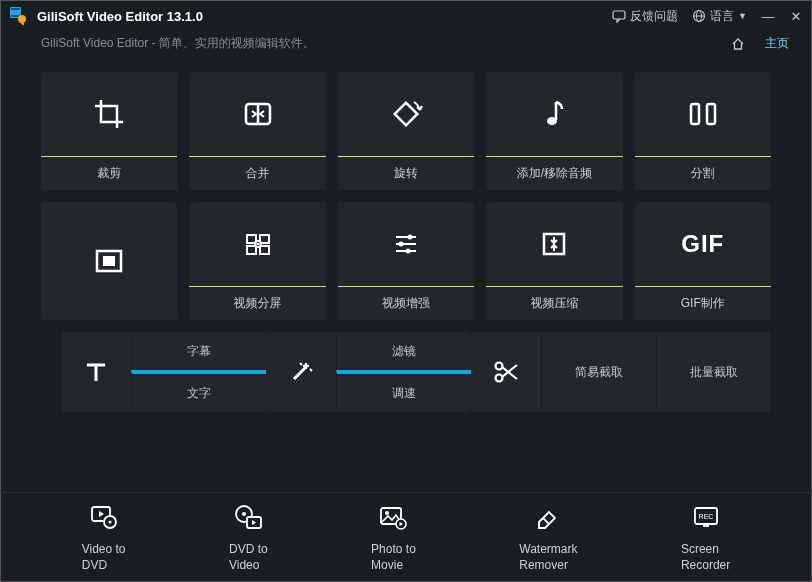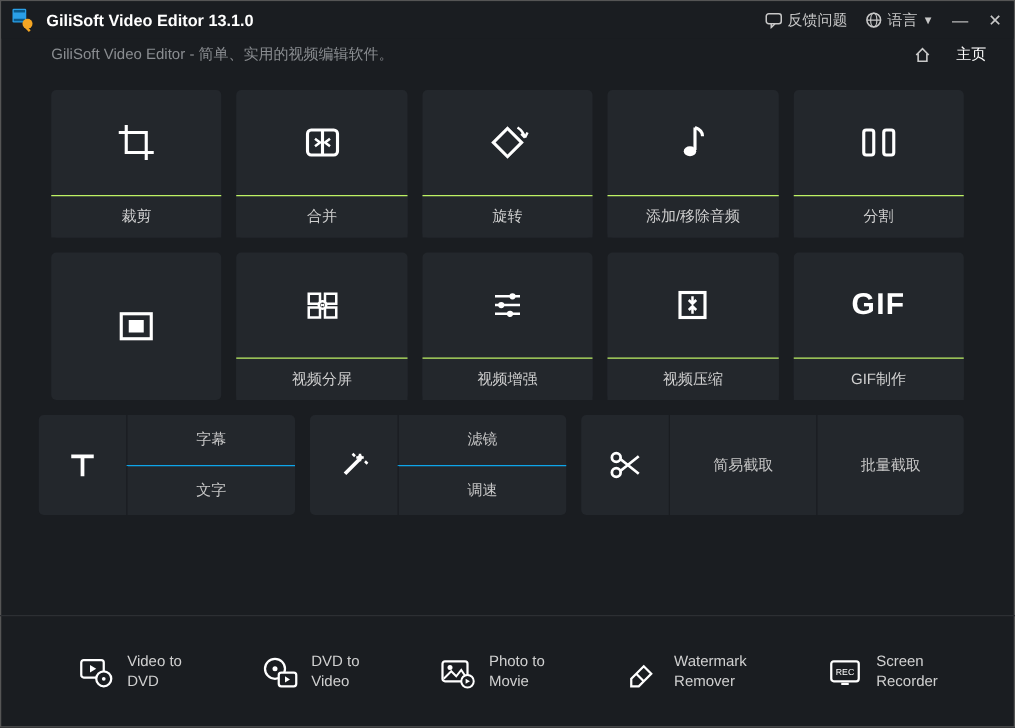--- a/index.html
+++ b/index.html
@@ -30,21 +30,21 @@
 .titlebar-item { display: flex; align-items: center; gap: 4px; cursor: pointer; }
 .win-btn { width: 14px; text-align: center; cursor: pointer; font-size: 13px; }
 .subtitle {
   padding: 4px 12px 10px 40px;
   color: #8a8d91;
   font-size: 12px;
   display: flex;
   justify-content: space-between;
   align-items: center;
 }
-.home-btn { display: flex; align-items: center; gap: 20px; color: #ffffff; cursor: pointer; margin-right: 10px; }
+.home-btn { display: flex; align-items: center; gap: 20px; color: #7dd3fc; cursor: pointer; margin-right: 10px; }
 .grid {
   padding: 10px 40px 0 40px;
   display: grid;
   grid-template-columns: repeat(5, 1fr);
   gap: 12px;
 }
 .tile {
   background: #23272c;
   border-radius: 4px;
   height: 118px;
@@ -59,23 +59,22 @@
 .tile-label {
   width: 100%;
   text-align: center;
   padding: 8px 0;
   font-size: 12px;
   color: #d0d0d0;
   border-top: 1px solid #bef264;
   background: #23272c;
 }
 .row3 {
-  padding: 12px 40px 0 30px;
-  display: flex;
-  gap: 12px;
+  padding: 12px 40px 0 60px;
+  display: flex;
 }
 .combo {
   background: #23272c;
   border-radius: 4px;
   height: 80px;
   display: flex;
   align-items: center;
 }
 .combo .icon-col {
   width: 70px;
@@ -92,21 +91,21 @@
 }
 .sub-btn {
   flex: 1;
   display: flex;
   align-items: center;
   justify-content: center;
   font-size: 12px;
   cursor: pointer;
   border-left: 1px solid #1a1d21;
 }
-.sub-btn + .sub-btn { border-top: 1px solid #0ea5e9; }
+.sub-btn + .sub-btn { border-top: 4px solid #0ea5e9; }
 .scissors-block {
   background: #23272c;
   border-radius: 4px;
   height: 80px;
   flex: 1;
   display: flex;
   align-items: center;
 }
 .scissors-block .icon-col { width: 70px; display:flex; align-items:center; justify-content:center; }
 .scissors-block .triple { flex:1; display:flex; height:100%; }
@@ -131,20 +130,21 @@
   justify-content: space-around;
   padding: 0 30px;
 }
 .footer-item {
   display: flex;
   align-items: center;
   gap: 10px;
   cursor: pointer;
   color: #d0d0d0;
   font-size: 12px;
+  flex-direction: column;
 }
 .footer-item .ftxt { line-height: 1.3; }
 svg { display: block; }
 .gif-text { color: #fff; font-weight: bold; font-size: 24px; letter-spacing: 1px; }
 </style>
 </head>
 <body>
 
 <div class="titlebar">
   <div class="app-logo">

